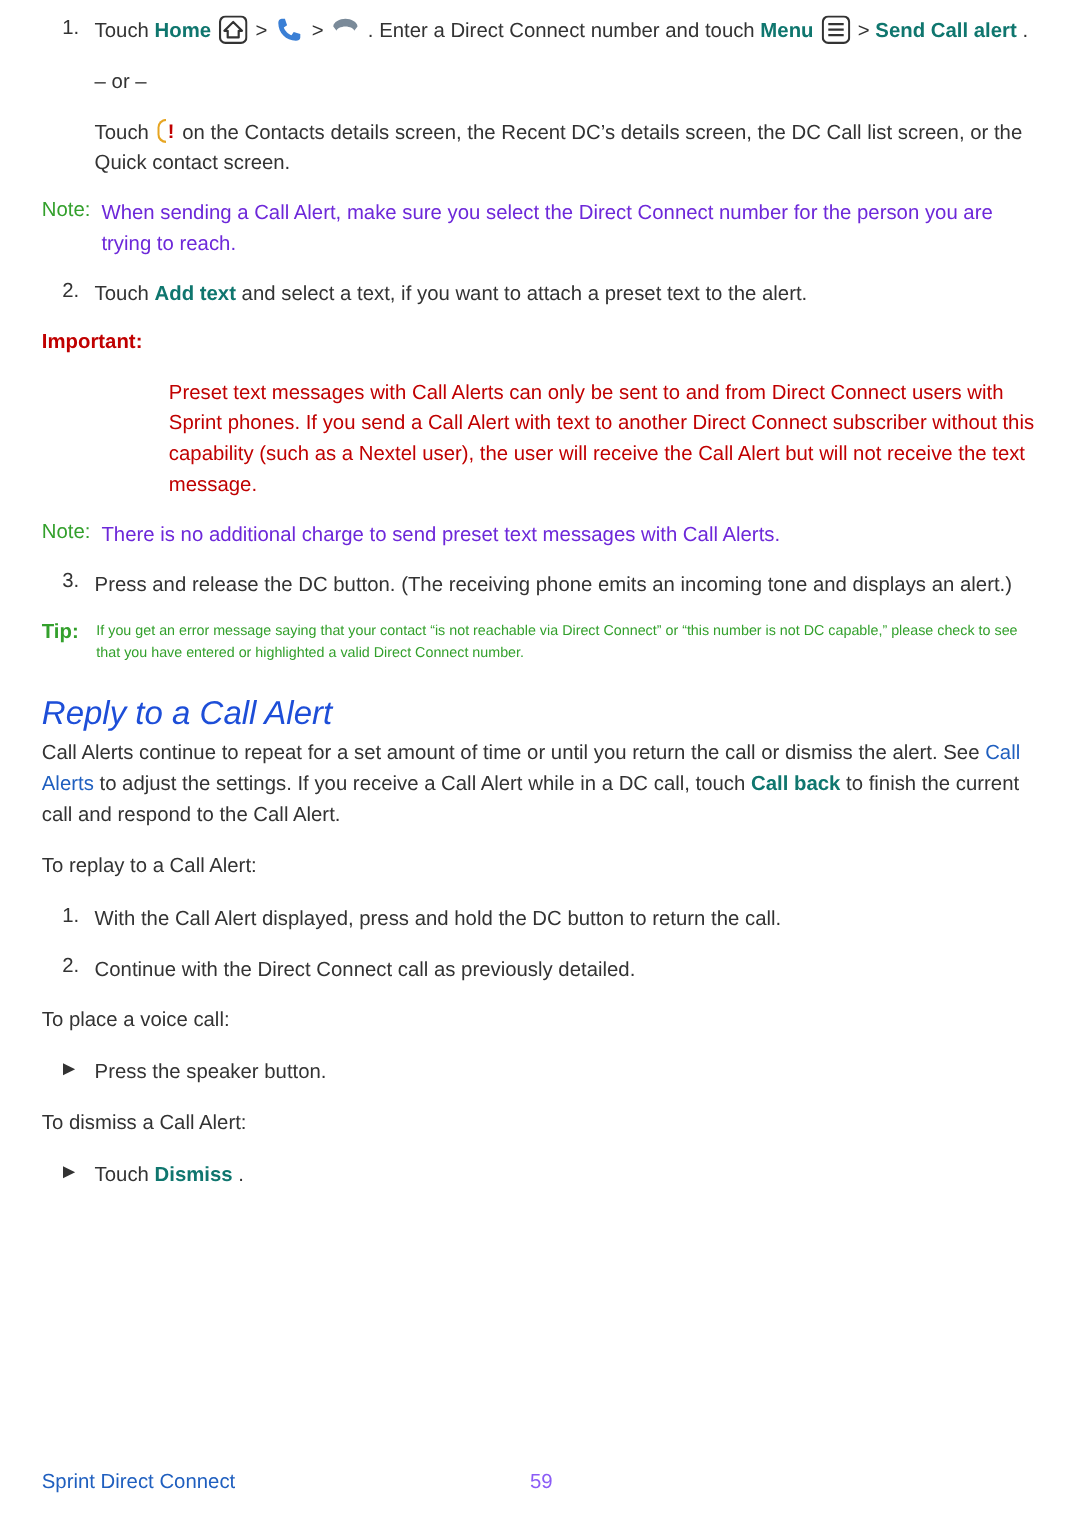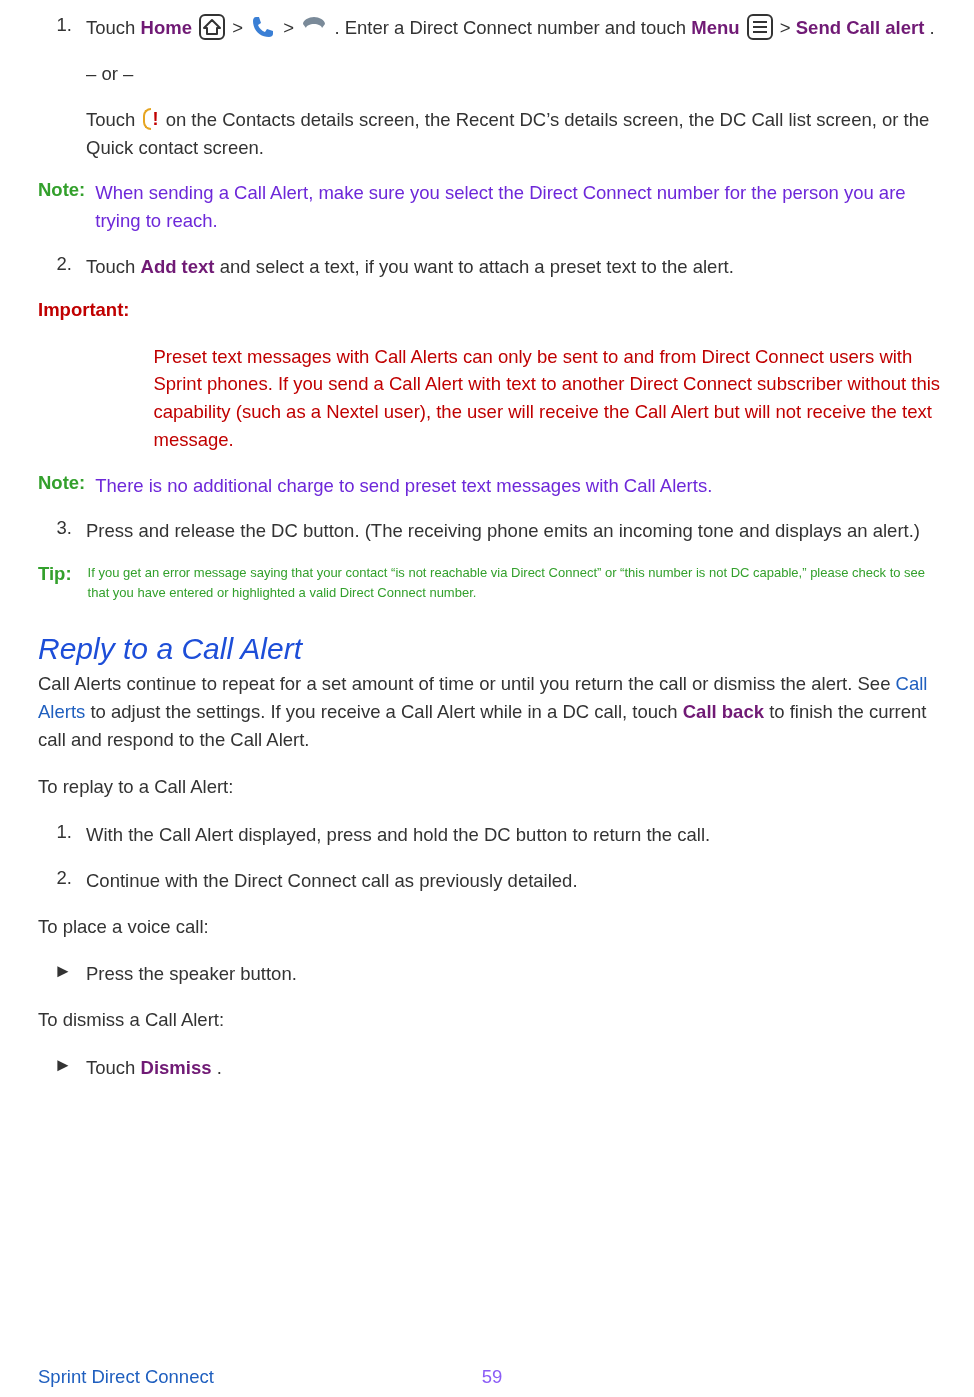--- a/index.html
+++ b/index.html
@@ -1,32 +1,32 @@
 <!DOCTYPE html>
 <html><head>
 <meta charset="utf-8">
 <style>
 html,body{margin:0;padding:0;background:#fff;color:#000;font-family:Arial,Helvetica,sans-serif;}
 .page{width:974px;min-height:1397px;box-sizing:border-box;padding:14px 28px 30px 38px;position:relative;}
 .row{display:flex;align-items:flex-start;margin-bottom:18px;}
 .num-col{width:34px;flex:0 0 34px;text-align:right;padding-right:14px;font-size:18.5px;color:#333;}
 .body-col{flex:1;font-size:18.5px;line-height:1.5;color:#333;}
-.bold{font-weight:bold;color:#701a75;}
+.bold{font-weight:bold;color:#0f766e;}
 .note-row{display:flex;align-items:flex-start;margin-bottom:18px;}
-.note-label{flex:0 0 auto;font-weight:bold;color:#33a02c;font-size:18.5px;padding-right:10px;}
+.note-label{flex:0 0 auto;font-weight:normal;color:#33a02c;font-size:18.5px;padding-right:10px;}
 .note-body{flex:1;font-size:18.5px;line-height:1.5;color:#6d28d9;}
 .imp-label{flex:0 0 auto;font-weight:bold;color:#c00000;font-size:18.5px;padding-right:24px;}
 .imp-body{flex:1;font-size:18.5px;line-height:1.5;color:#c00000;margin-top:44px;}
 .tip-label{flex:0 0 auto;font-weight:bold;color:#33a02c;font-size:18.5px;padding-right:16px;}
 .tip-body{flex:1;font-size:13px;line-height:1.5;color:#33a02c;}
 .sub-indent-note{margin-left:0;}
 h2.section{color:#1d4ed8;font-style:italic;font-size:30px;font-weight:normal;margin:30px 0 4px 0;}
 p.para{font-size:18.5px;line-height:1.5;color:#333;margin:0 0 20px 0;}
 a.link{color:#1f5fbf;text-decoration:none;}
-.footer{position:absolute;left:38px;right:28px;bottom:9px;display:flex;font-size:18.5px;color:#1f5fbf;}
+.footer{position:absolute;left:38px;right:28px;bottom:39px;display:flex;font-size:18.5px;color:#1f5fbf;}
 .footer .ft-left{flex:0 0 auto;}
 .footer .ft-page{position:absolute;left:50%;transform:translateX(-50%);color:#8b5cf6;}
 svg.icon{display:inline-block;vertical-align:middle;width:26px;height:26px;margin:0 2px;position:relative;top:-2px;}
 .alert-icon{display:inline-block;vertical-align:middle;position:relative;width:16px;height:22px;margin:0 2px;top:-2px;}
 .alert-icon .paren{position:absolute;left:0;top:0;width:8px;height:22px;border:2.5px solid #e6a522;border-right:none;border-radius:12px 0 0 12px;box-sizing:border-box;}
 .alert-icon .bang{position:absolute;left:10px;top:2px;font-weight:bold;color:#c00000;font-size:18px;line-height:18px;}
 .arrow-bullet{width:34px;flex:0 0 34px;text-align:right;padding-right:14px;font-size:18.5px;color:#333;}
 .indent-block{margin-left:48px;font-size:18.5px;line-height:1.5;color:#333;margin-bottom:18px;}
 </style>
 </head>

